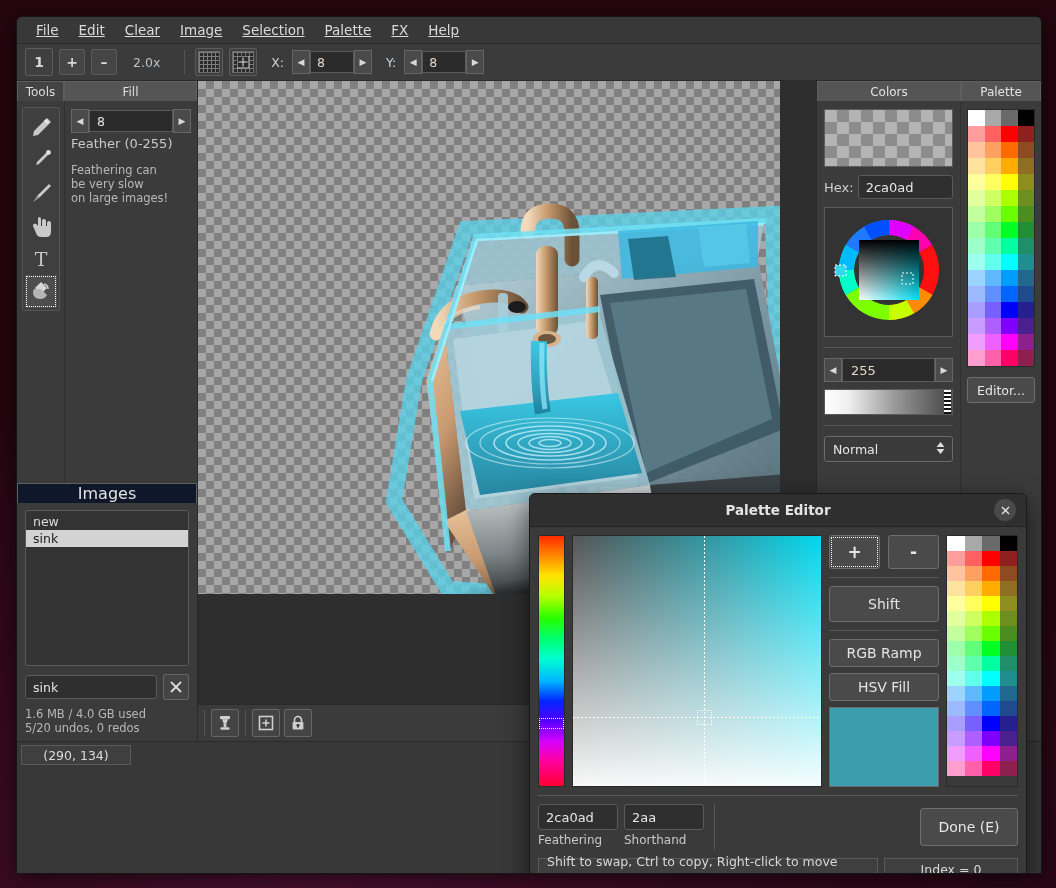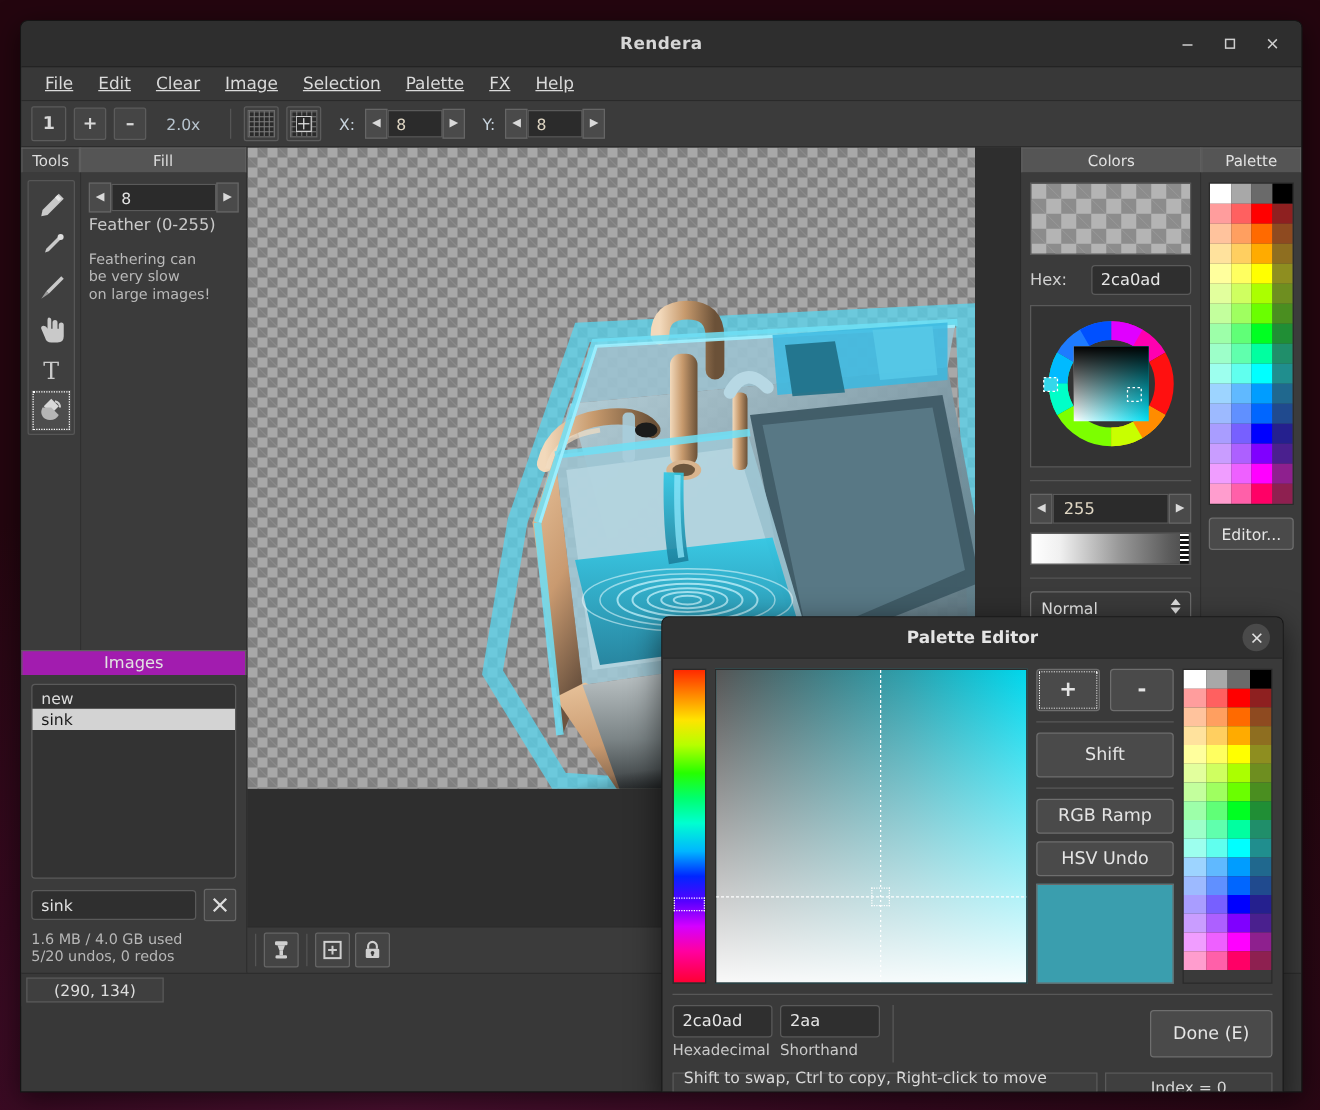--- a/index.html
+++ b/index.html
@@ -131,22 +131,22 @@
   .fillpane{flex:1;background:#3b3b3b;padding:8px 6px 0 6px;box-sizing:border-box;}
   .feather-spin{display:flex;align-items:center;}
   .feather-field{
     flex:1;height:22px;background:#2b2b2b;border:1px solid #5a5a5a;color:#e3e3e3;
     font-size:12.5px;display:flex;align-items:center;padding-left:7px;box-sizing:border-box;
   }
   .feather-lbl{color:#c9c9c9;font-size:13px;margin-top:3px;}
   .note{color:#b9b9b9;font-size:11.5px;line-height:14px;margin-top:12px;}
   .note2{margin-top:12px;}
   .imgtab{
-    height:20px;background:#a21caf;border:1px solid #5e5e5e;border-bottom:none;
-    color:#e2e2e2;font-size:13px;display:flex;align-items:center;justify-content:center;
+    height:20px;background:#0f172a;border:1px solid #5e5e5e;border-bottom:none;
+    color:#e2e2e2;font-size:16px;display:flex;align-items:center;justify-content:center;
     box-sizing:border-box;
   }
   .imgpane{background:#3b3b3b;padding:7px 8px 6px 8px;box-sizing:border-box;}
   .imglist{
     height:156px;background:#333;border:1px solid #5a5a5a;border-radius:3px;
     padding:2px 0;box-sizing:border-box;
   }
   .imgrow{color:#ddd;font-size:12.5px;padding:1px 7px;}
   .imgrow.sel{background:#d3d3d3;color:#1a1a1a;}
   .namerow{display:flex;gap:6px;margin-top:8px;align-items:center;}
@@ -193,21 +193,21 @@
   .rpanes{display:flex;flex:1;min-height:0;}
   .colorpane{width:144px;background:#3b3b3b;padding:8px 7px;box-sizing:border-box;
              border-right:1px solid #303030;}
   .swatch{
     height:56px;border:1px solid #5a5a5a;
     background-image:
       linear-gradient(45deg,#8c8c8c 25%,transparent 25%,transparent 75%,#8c8c8c 75%),
       linear-gradient(45deg,#8c8c8c 25%,#b4b4b4 25%,#b4b4b4 75%,#8c8c8c 75%);
     background-size:24px 24px;background-position:0 0,12px 12px;
   }
-  .hexrow{display:flex;align-items:center;margin-top:8px;gap:19px;}
+  .hexrow{display:flex;align-items:center;margin-top:8px;gap:4px;}
   .hexlbl{color:#cfcfcf;font-size:13px;}
   .hexinput{
     flex:1;height:24px;background:#2f2f2f;border:1px solid #5a5a5a;border-radius:3px;
     color:#e6e6e6;font-size:13px;display:flex;align-items:center;padding-left:7px;
     box-sizing:border-box;
   }
   .wheelbox{
     margin-top:8px;height:128px;background:#333;border:1px solid #5a5a5a;
     position:relative;
   }
@@ -342,41 +342,20 @@
     font-size:12.5px;display:flex;align-items:center;justify-content:center;box-sizing:border-box;
   }
 </style>
 </head>
 <body>
 
 <div class="desktop"></div>
 
 <div class="win">
 
-  <div class="titlebar">
-    <div class="title-text">Rendera</div>
-    <div class="win-btns">
-      <div class="win-btn">
-        <svg width="12" height="12" viewBox="0 0 12 12">
-            <line x1="2" y1="7" x2="10" y2="7" stroke="#cfcfcf" stroke-width="1.2"></line>
-          </svg>
-      </div>
-      <div class="win-btn">
-        <svg width="12" height="12" viewBox="0 0 12 12">
-            <rect x="2.5" y="2.5" width="7" height="7" fill="none" stroke="#cfcfcf" stroke-width="1.2"></rect>
-          </svg>
-      </div>
-      <div class="win-btn">
-        <svg width="12" height="12" viewBox="0 0 12 12">
-            <line x1="2.5" y1="2.5" x2="9.5" y2="9.5" stroke="#cfcfcf" stroke-width="1.2"></line>
-            <line x1="9.5" y1="2.5" x2="2.5" y2="9.5" stroke="#cfcfcf" stroke-width="1.2"></line>
-          </svg>
-      </div>
-    </div>
-  </div>
 
   <div class="menubar">
     <div class="menu-item"><u>File</u></div>
     <div class="menu-item"><u>Edit</u></div>
     <div class="menu-item"><u>Clear</u></div>
     <div class="menu-item"><u>Image</u></div>
     <div class="menu-item"><u>Selection</u></div>
     <div class="menu-item"><u>Palette</u></div>
     <div class="menu-item"><u>FX</u></div>
     <div class="menu-item"><u>Help</u></div>
@@ -809,21 +788,21 @@
       </div>
       <div class="dlg-btns">
         <div class="plusminus">
           <div class="dbtn sel">+</div>
           <div class="dbtn">-</div>
         </div>
         <div class="dsep"></div>
         <div class="dbtn undo">Shift</div>
         <div class="dsep"></div>
         <div class="dbtn ramp">RGB Ramp</div>
-        <div class="dbtn ramp">HSV Undo</div>
+        <div class="dbtn ramp">HSV Fill</div>
         <div class="preview" id="dlgpreview" style="background: rgb(58, 158, 174);"></div>
       </div>
       <div class="dlg-pal" id="dlgpal">
           <div class="sel" style="background: rgb(255, 255, 255);"></div>
           <div style="background: rgb(168, 168, 168);"></div>
           <div style="background: rgb(106, 106, 106);"></div>
           <div style="background: rgb(0, 0, 0);"></div>
           <div style="background: rgb(255, 157, 157);"></div>
           <div style="background: rgb(255, 96, 96);"></div>
           <div style="background: rgb(255, 0, 0);"></div>
@@ -884,21 +863,21 @@
           <div style="background: rgb(255, 96, 169);"></div>
           <div style="background: rgb(255, 0, 102);"></div>
           <div style="background: rgb(142, 32, 80);"></div>
         </div>
     </div>
     <div class="dlg-foot">
       <div class="footline"></div>
       <div class="footrow">
         <div class="hexcol">
           <div class="fldbox">2ca0ad</div>
-          <div class="fldlbl">Hexadecimal</div>
+          <div class="fldlbl">Feathering</div>
         </div>
         <div class="shortcol">
           <div class="fldbox">2aa</div>
           <div class="fldlbl">Shorthand</div>
         </div>
         <div class="footsep"></div>
         <div class="donebtn">Done (E)</div>
       </div>
     </div>
     <div class="dlg-status">

